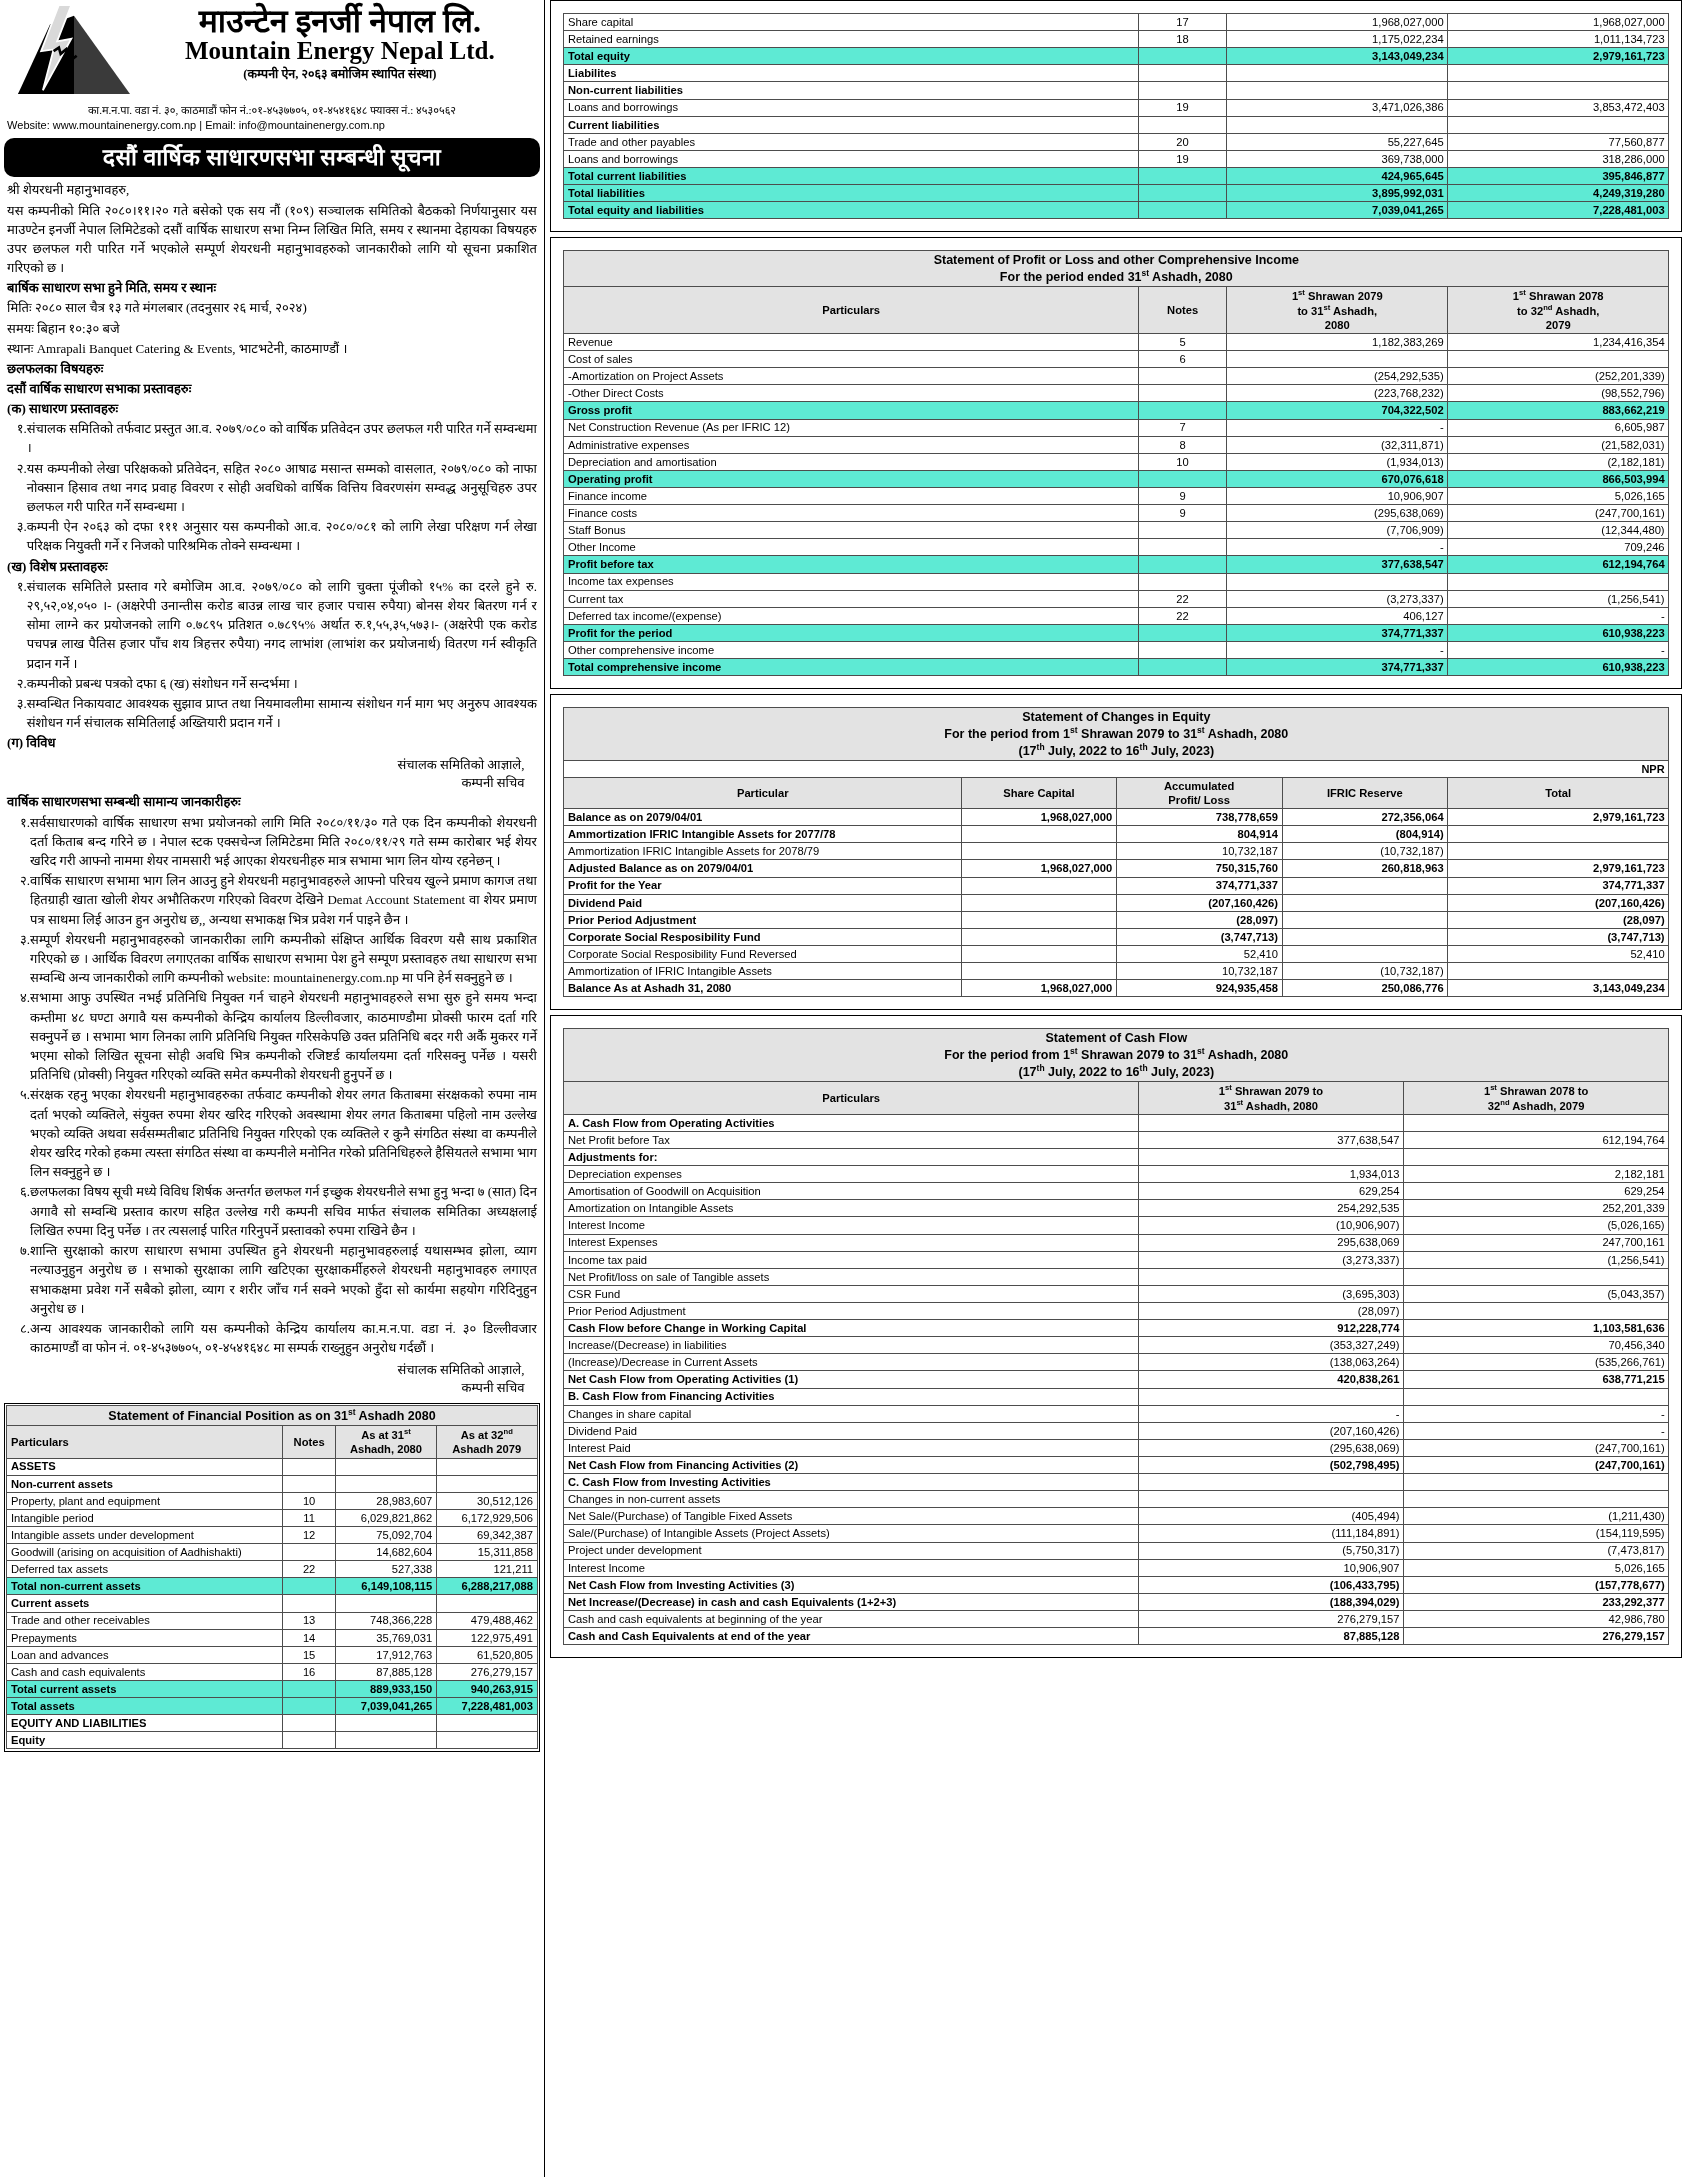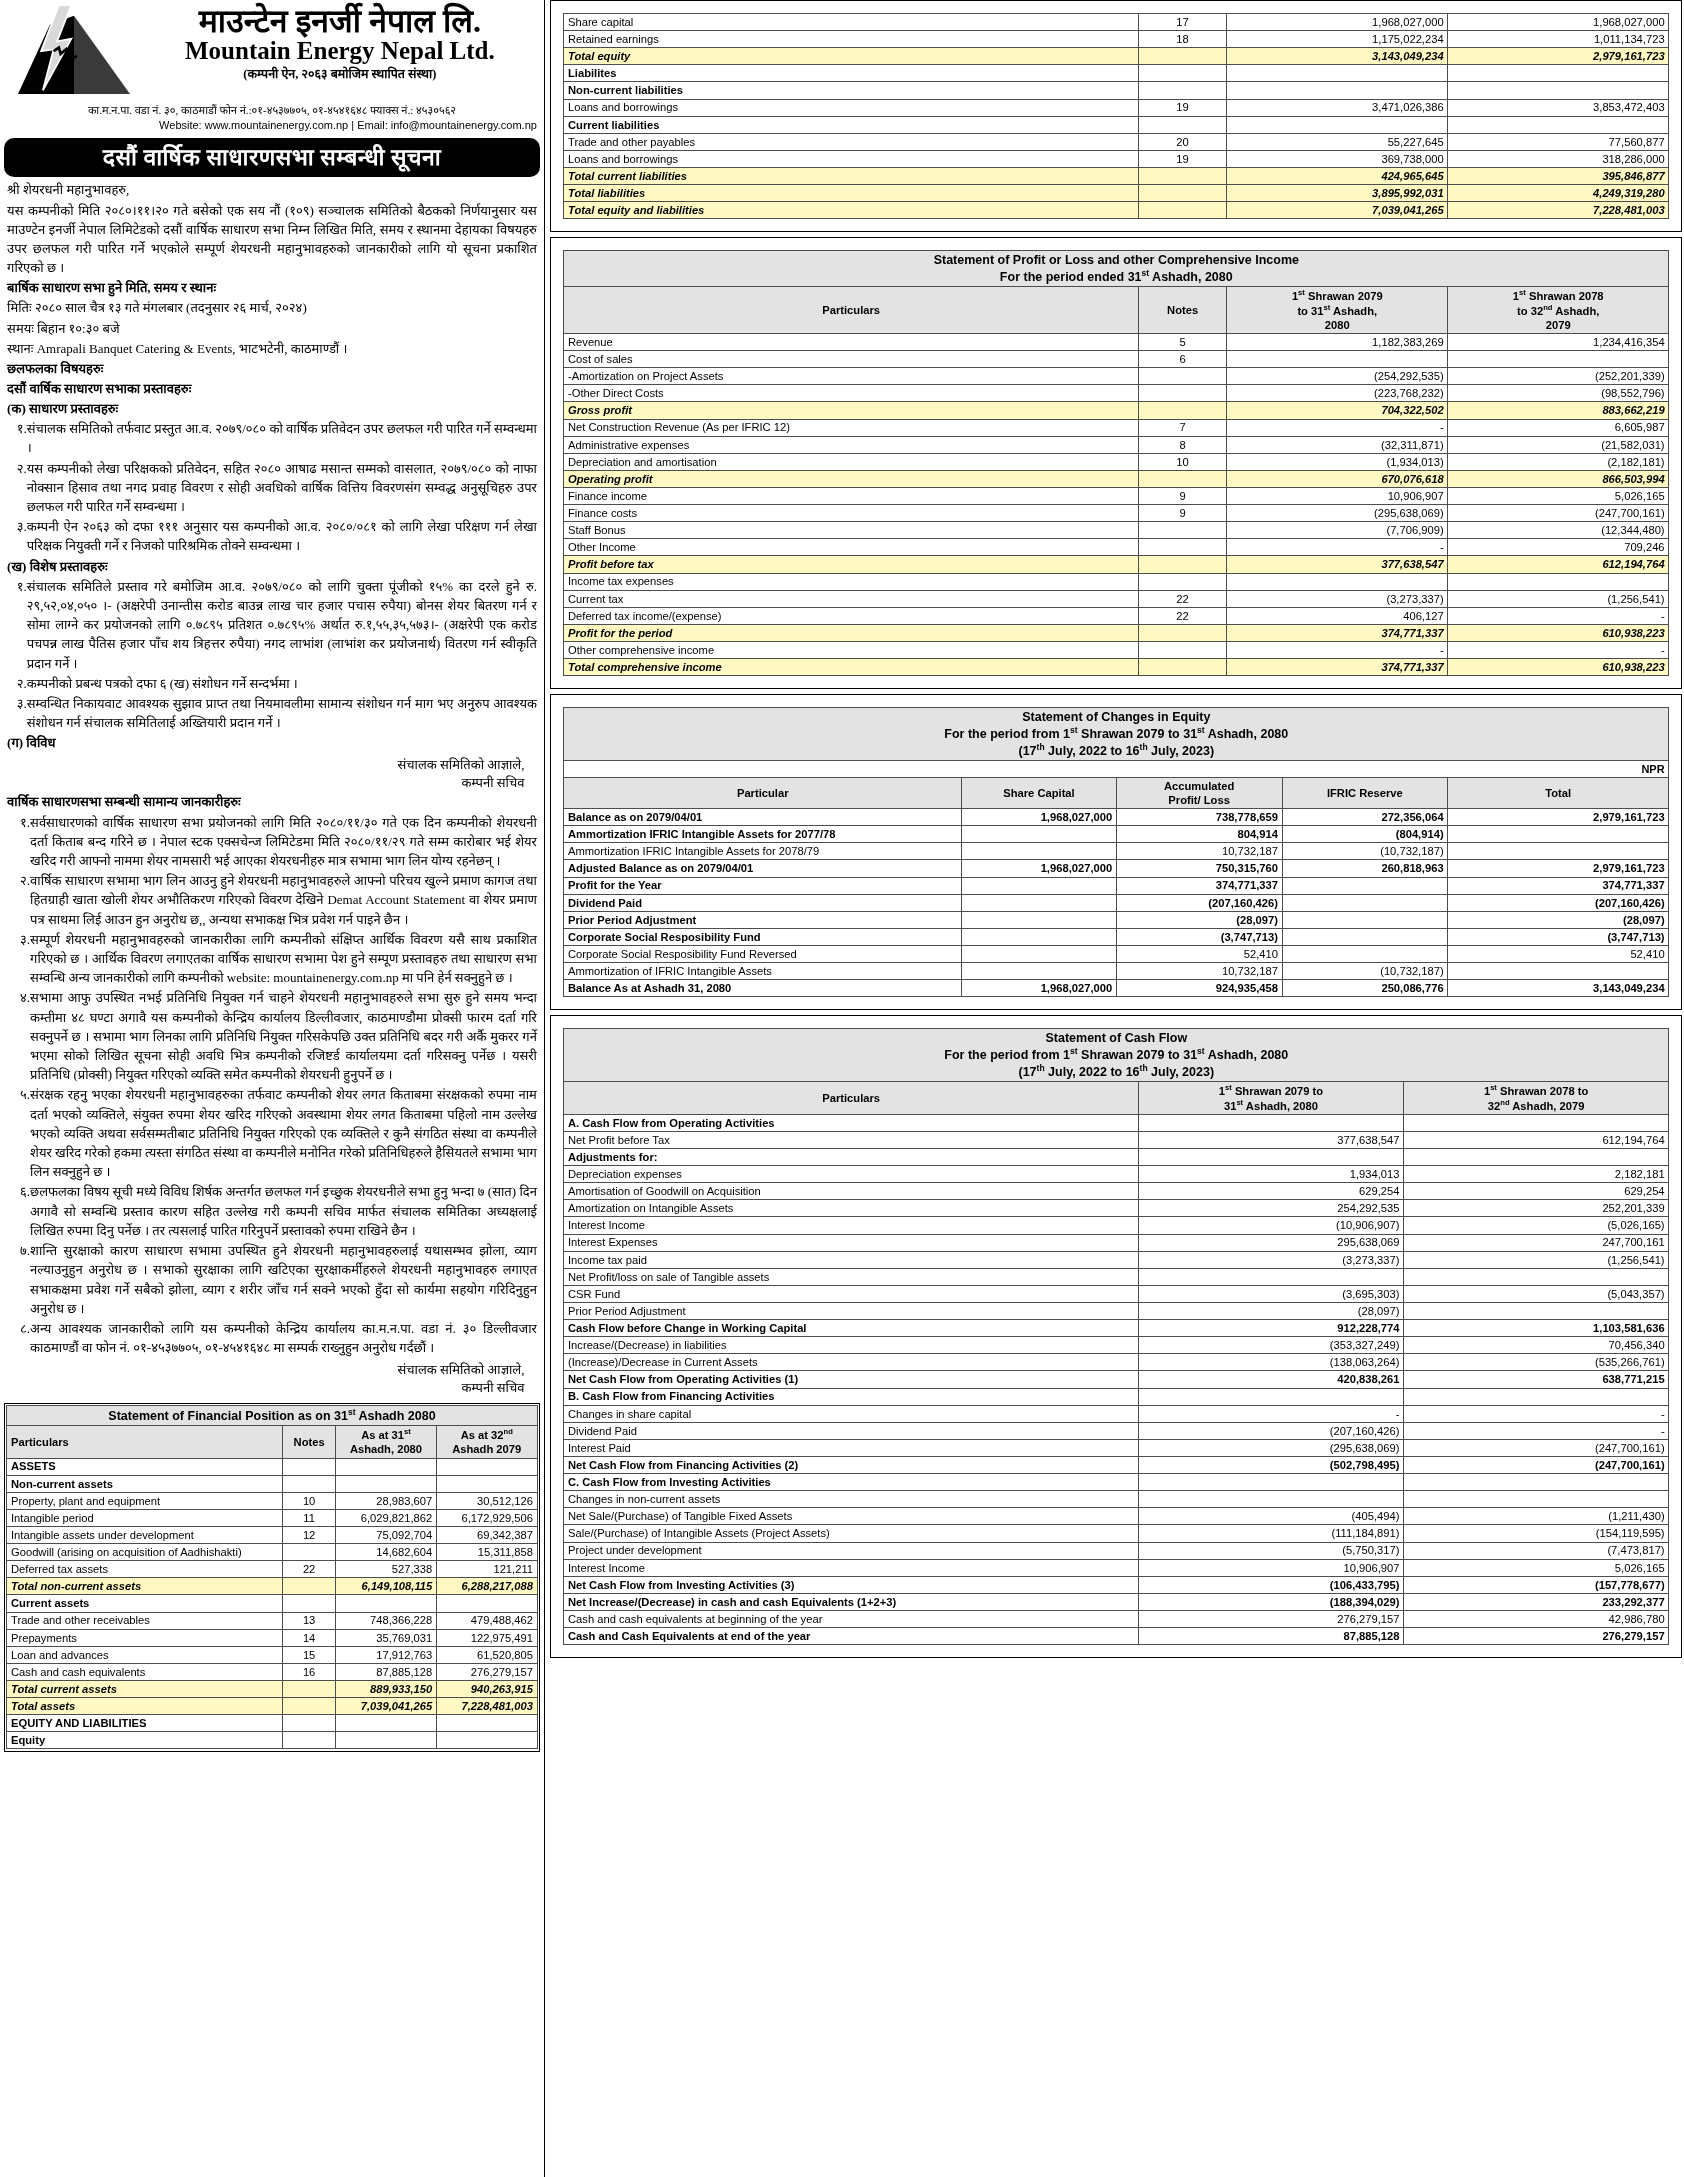--- a/index.html
+++ b/index.html
@@ -31,21 +31,21 @@
     font-weight:bold; font-size:25px; line-height:1.05; margin-top:-0.9px;
   }
   .np-sub {
     font-family:"Liberation Serif", serif;
     font-size:12.5px; font-weight:bold; margin-top:0.9px;
   }
   .mast-contact {
     text-align:center; font-size:11px; line-height:1.35; margin-top:1.8px;
     font-family:"Liberation Serif", serif;
   }
-  .mast-web { text-align:right; font-size:11px; line-height:1.3; }
+  .mast-web { text-align:left; font-size:11px; line-height:1.3; }
 
   .black-band {
     background:#000; color:#ffffff; text-align:center;
     font-family:"Liberation Serif", serif;
     font-weight:bold; font-size:23px; padding:2.7px 0 4.5px 0;
     margin:3.6px 3.6px 0 3.6px;
     letter-spacing:0.4px;
     border-radius:10px;
   }
 
@@ -75,21 +75,21 @@
     border:0.9px solid #4d4d4d;
     padding:0.9px 3.6px;
     vertical-align:middle;
     line-height:1.28;
   }
   .tbl-title {
     text-align:center; font-weight:bold; background:#e3e3e3;
     font-size:12.5px; padding:2.7px 3.6px;
   }
   .hdr { background:#e3e3e3; font-weight:bold; text-align:center; }
-  .shade { background:#fef9c3; font-weight:bold;font-style:italic; }
+  .shade { background:#5eead4; font-weight:bold; }
   .bold-row { font-weight:bold; }
   .num { text-align:right; white-space:nowrap; }
   .ctr { text-align:center; }
   .npr { text-align:right; font-weight:bold; font-size:11px; padding:0.9px 5.3px 0.9px 0; }
 
   .outerbox { border:1.8px solid #000; padding:1.8px; margin:5.3px 3.6px 0 3.6px; }
   .outerbox-r { border:1.8px solid #000; padding:12px; margin:0 1.8px 4.5px 1.8px; }
   sup { font-size:0.68em; vertical-align:super; }
 
   .tbl-sec { margin-bottom:4.5px; }

